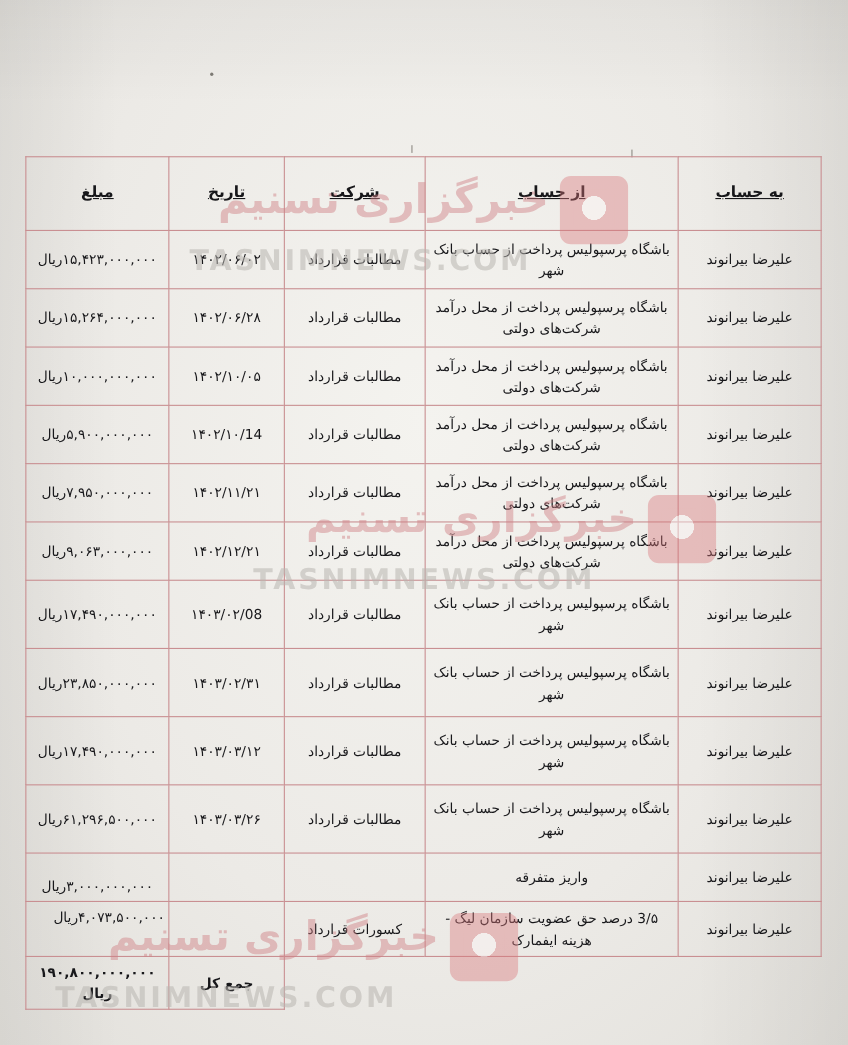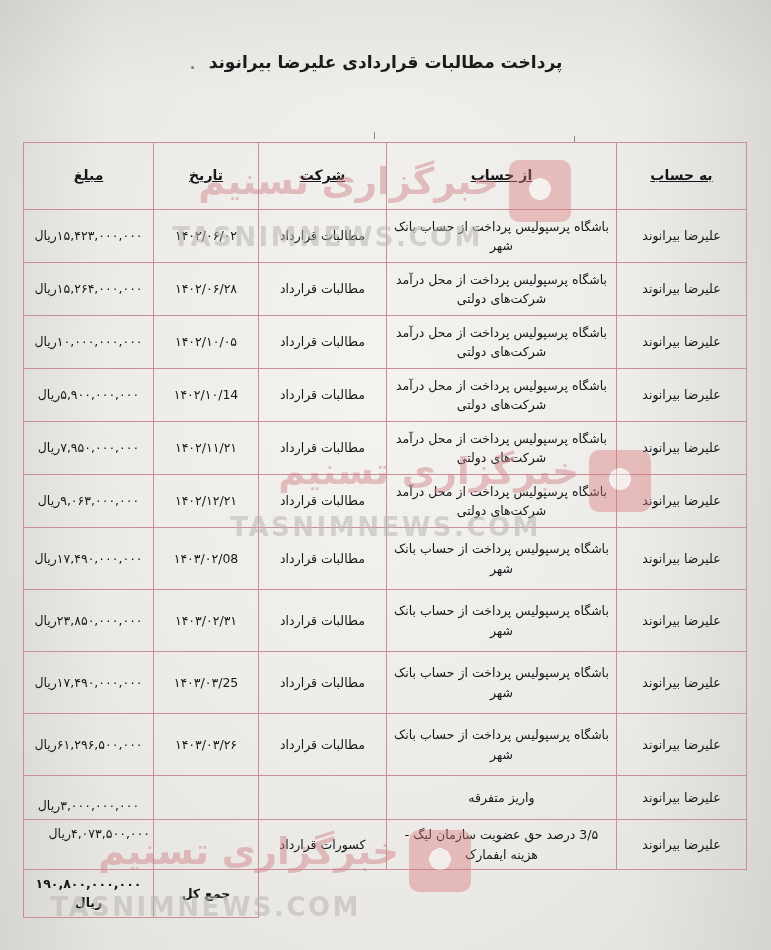--- a/index.html
+++ b/index.html
@@ -153,21 +153,20 @@
 </head>
 <body>
 
 <div class="page">
   <div class="paper-shade"></div>
 
   <div class="speck"></div>
   <div class="tick" style="top:136px; right:196px;"></div>
   <div class="tick" style="top:132px; right:396px;"></div>
 
-  <div class="title">پرداخت مطالبات قراردادی علیرضا بیرانوند</div>
 
   <table class="doc">
     <colgroup>
       <col class="col-to">
         <col class="col-from">
         <col class="col-sub">
         <col class="col-date">
         <col class="col-amount">
     </colgroup>
     <thead>
@@ -233,21 +232,21 @@
         <td>علیرضا بیرانوند</td>
         <td class="from">باشگاه پرسپولیس پرداخت از حساب بانک شهر</td>
         <td>مطالبات قرارداد</td>
         <td>۱۴۰۳/۰۲/۳۱</td>
         <td class="amount">۲۳,۸۵۰,۰۰۰,۰۰۰ریال</td>
       </tr>
       <tr class="tall">
         <td>علیرضا بیرانوند</td>
         <td class="from">باشگاه پرسپولیس پرداخت از حساب بانک شهر</td>
         <td>مطالبات قرارداد</td>
-        <td>۱۴۰۳/۰۳/25</td>
+        <td>۱۴۰۳/۰۳/۱۲</td>
         <td class="amount">۱۷,۴۹۰,۰۰۰,۰۰۰ریال</td>
       </tr>
       <tr class="tall">
         <td>علیرضا بیرانوند</td>
         <td class="from">باشگاه پرسپولیس پرداخت از حساب بانک شهر</td>
         <td>مطالبات قرارداد</td>
         <td>۱۴۰۳/۰۳/۲۶</td>
         <td class="amount">۶۱,۲۹۶,۵۰۰,۰۰۰ریال</td>
       </tr>
       <tr style="height:44px;">

